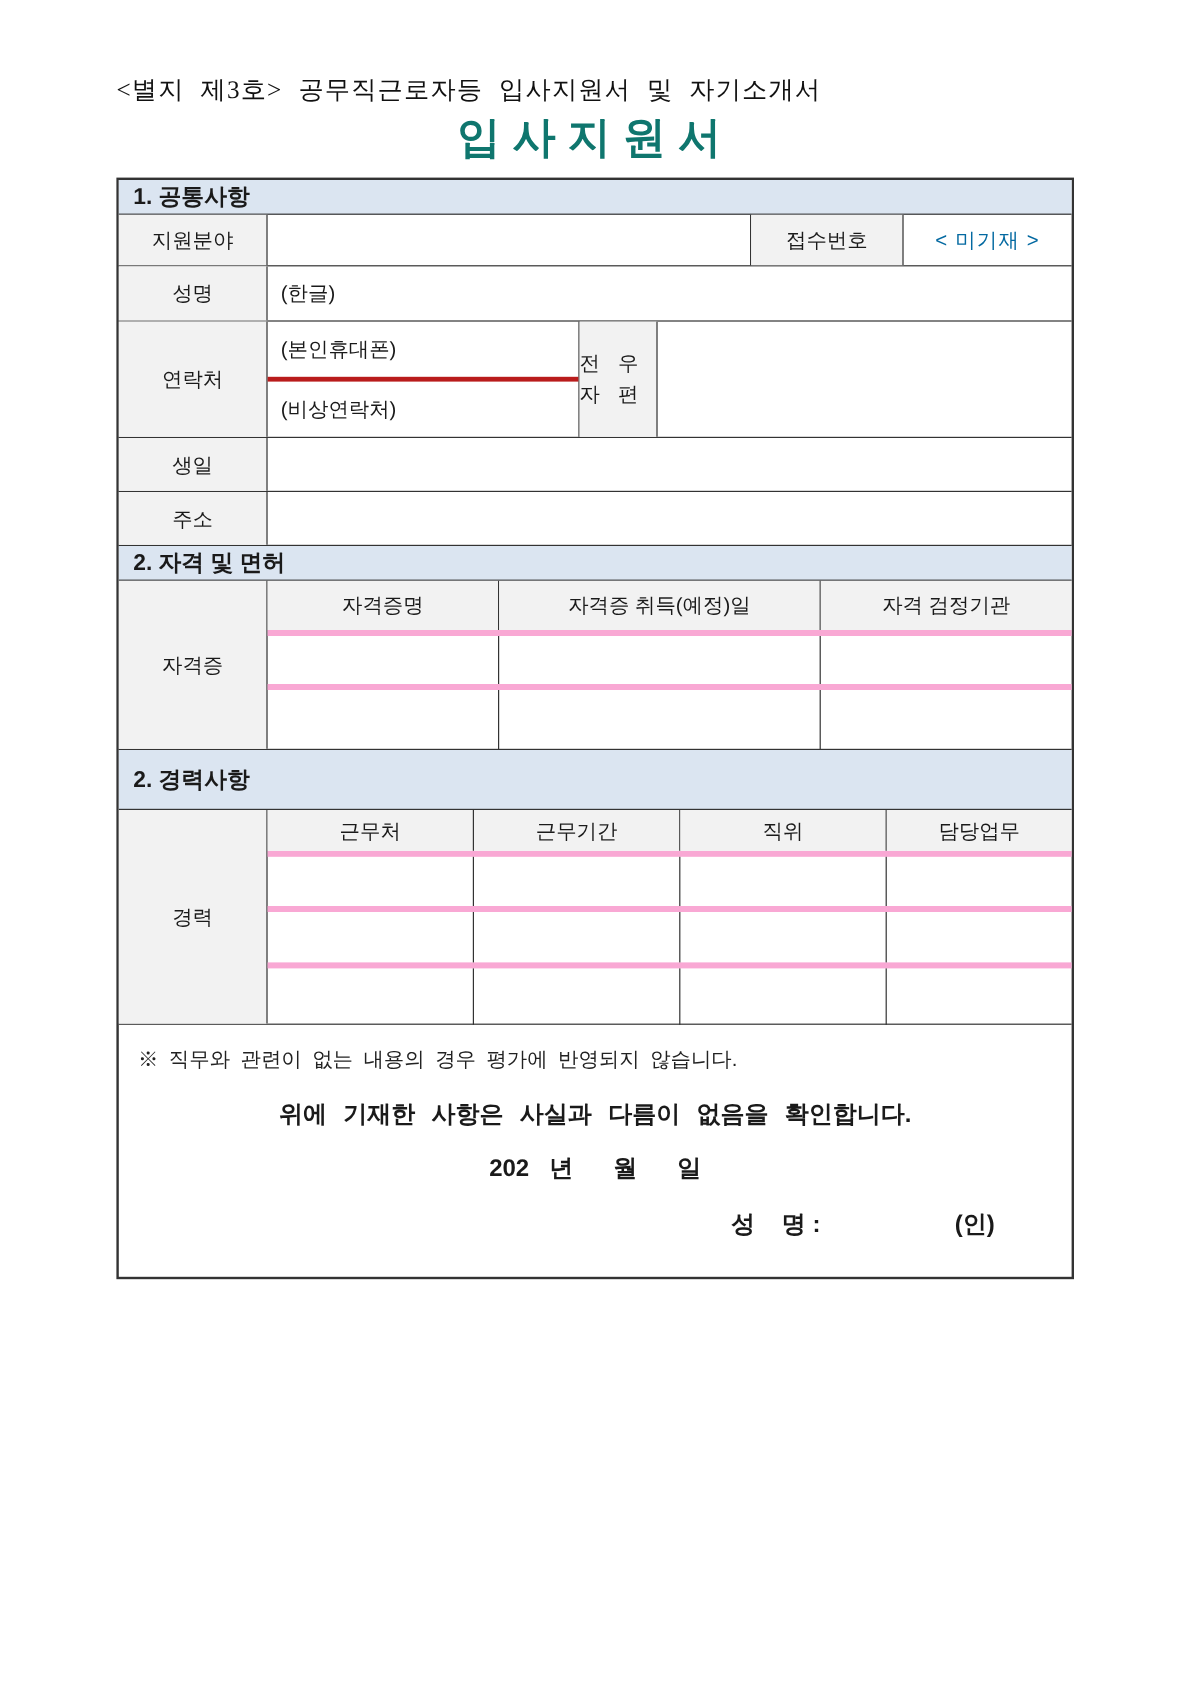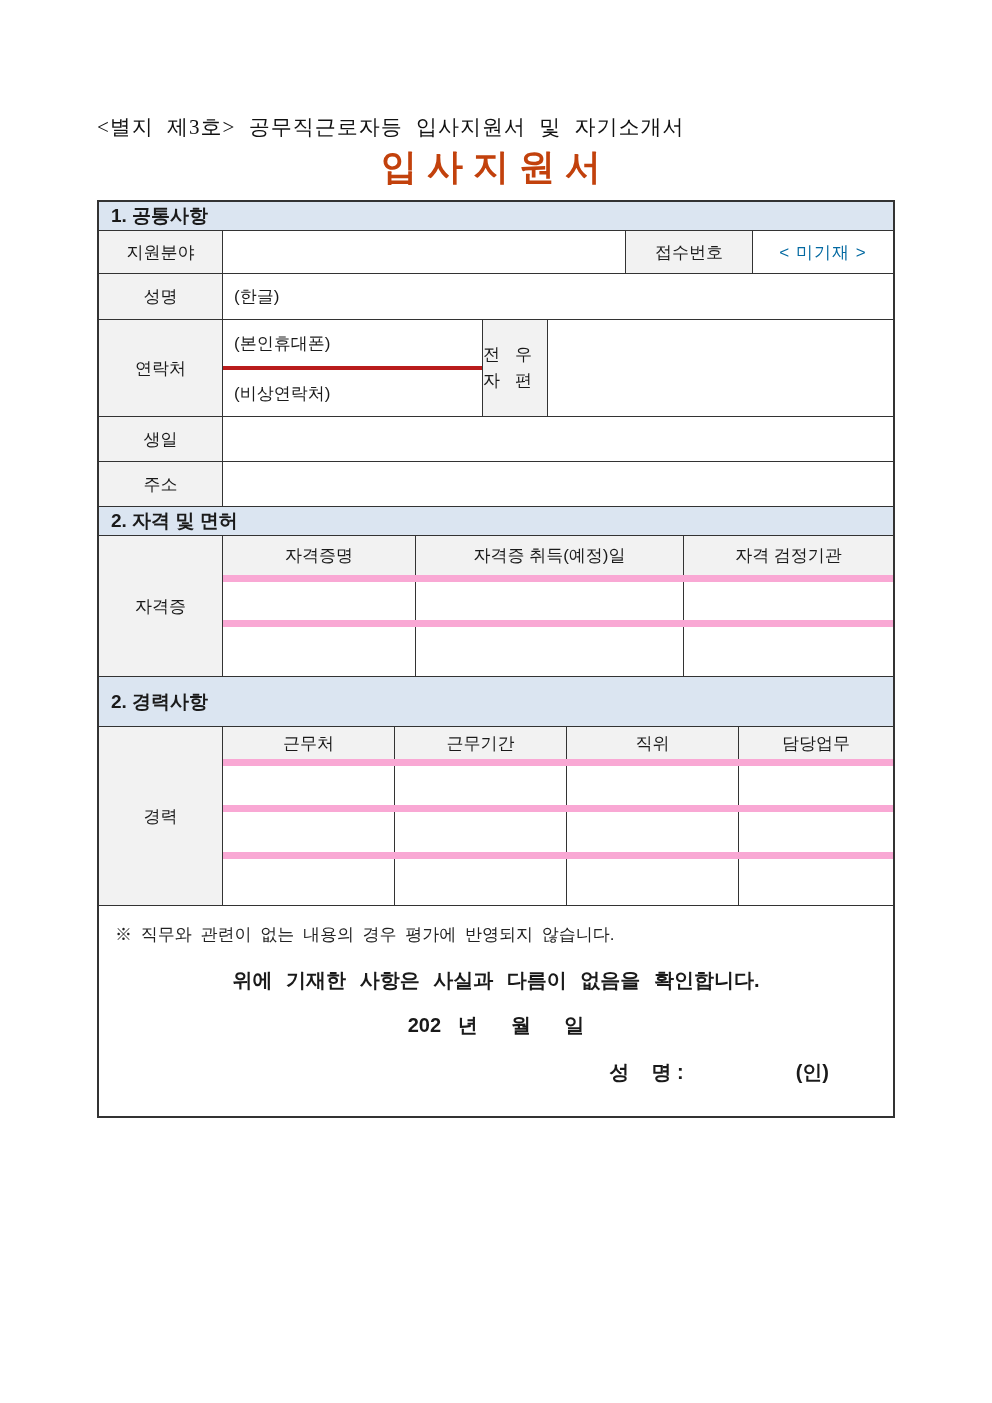--- a/index.html
+++ b/index.html
@@ -1,31 +1,31 @@
 <!DOCTYPE html>
 <html><head>
 <meta charset="utf-8">
 <style>
   * { margin: 0; padding: 0; box-sizing: border-box; }
   body { background: #ffffff; font-family: "Liberation Sans", sans-serif; color: #1a1a1a; }
   .page {
     position: relative;
     width: 992px; height: 1403px;
     background: #ffffff;
-    padding-top: 112px;
+    padding-top: 60px;
   }
   .content { width: 798px; margin: 0 auto 0 97px; }
   .subtitle {
     font-family: "Liberation Serif", serif;
     font-size: 21px; letter-spacing: 1px; word-spacing: 7px;
     color: #111; line-height: 30px;
   }
   .doc-title {
     text-align: center; font-weight: bold; font-size: 36px;
-    letter-spacing: 10px; line-height: 46px; margin-top: 2px; color: #c2410c;
+    letter-spacing: 10px; line-height: 46px; margin-top: 2px; color: #0f766e;
   }
   .form {
     margin-top: 10px;
     border: 2px solid #333;
     width: 798px;
     background: #fff;
   }
   .row { display: flex; border-bottom: 1px solid #333; }
   .row:last-child { border-bottom: none; }
   .cell { border-right: 1px solid #333; display: flex; align-items: center; justify-content: center; font-size: 17px; }
@@ -49,21 +49,21 @@
   .h43 { height: 43px; } .h46 { height: 46px; } .h97 { height: 97px; }
   .h45 { height: 45px; } .h47 { height: 47px; } .h50 { height: 50px; }
   .h39 { height: 39px; } .h141 { height: 141px; } .h179 { height: 179px; }
   .left-pad { justify-content: flex-start; padding-left: 11px; }
   .blue-text { color: #0369a1; font-size: 17px; letter-spacing: 1px; }
   .stack { display: flex; flex-direction: column; border-right: 1px solid #333; }
   .stack .sub { flex: 1; display: flex; align-items: center; padding-left: 11px; font-size: 17px; }
   .stack .sub.bb { border-bottom: 4px solid #b91c1c; }
   .two-line { line-height: 26px; }
   .subtable { flex: 1; display: flex; flex-direction: column; }
-  .subrow { display: flex; border-bottom: 7px solid #f9a8d4; flex: none; }
+  .subrow { display: flex; border-bottom: 5px solid #f9a8d4; flex: none; }
   .subrow.last { border-bottom: none; }
   .hdr-cell { background: #f2f2f2; }
   .footer-block { height: 210px; padding: 13px 16px 0 16px; display: block; }
   .note { font-size: 17px; line-height: 31px; word-spacing: 4px; color: #222; }
   .confirm { text-align: center; font-weight: bold; font-size: 20px; word-spacing: 8px; margin-top: 17px; }
   .date-line { text-align: center; font-weight: bold; font-size: 20px; margin-top: 18px; white-space: pre; }
   .sig-row { display: flex; justify-content: flex-end; align-items: center; margin-top: 20px; padding-right: 48px; font-weight: bold; font-size: 20px; }
   .sig-label { white-space: pre; }
   .seal { margin-left: 112px; }
 </style>

